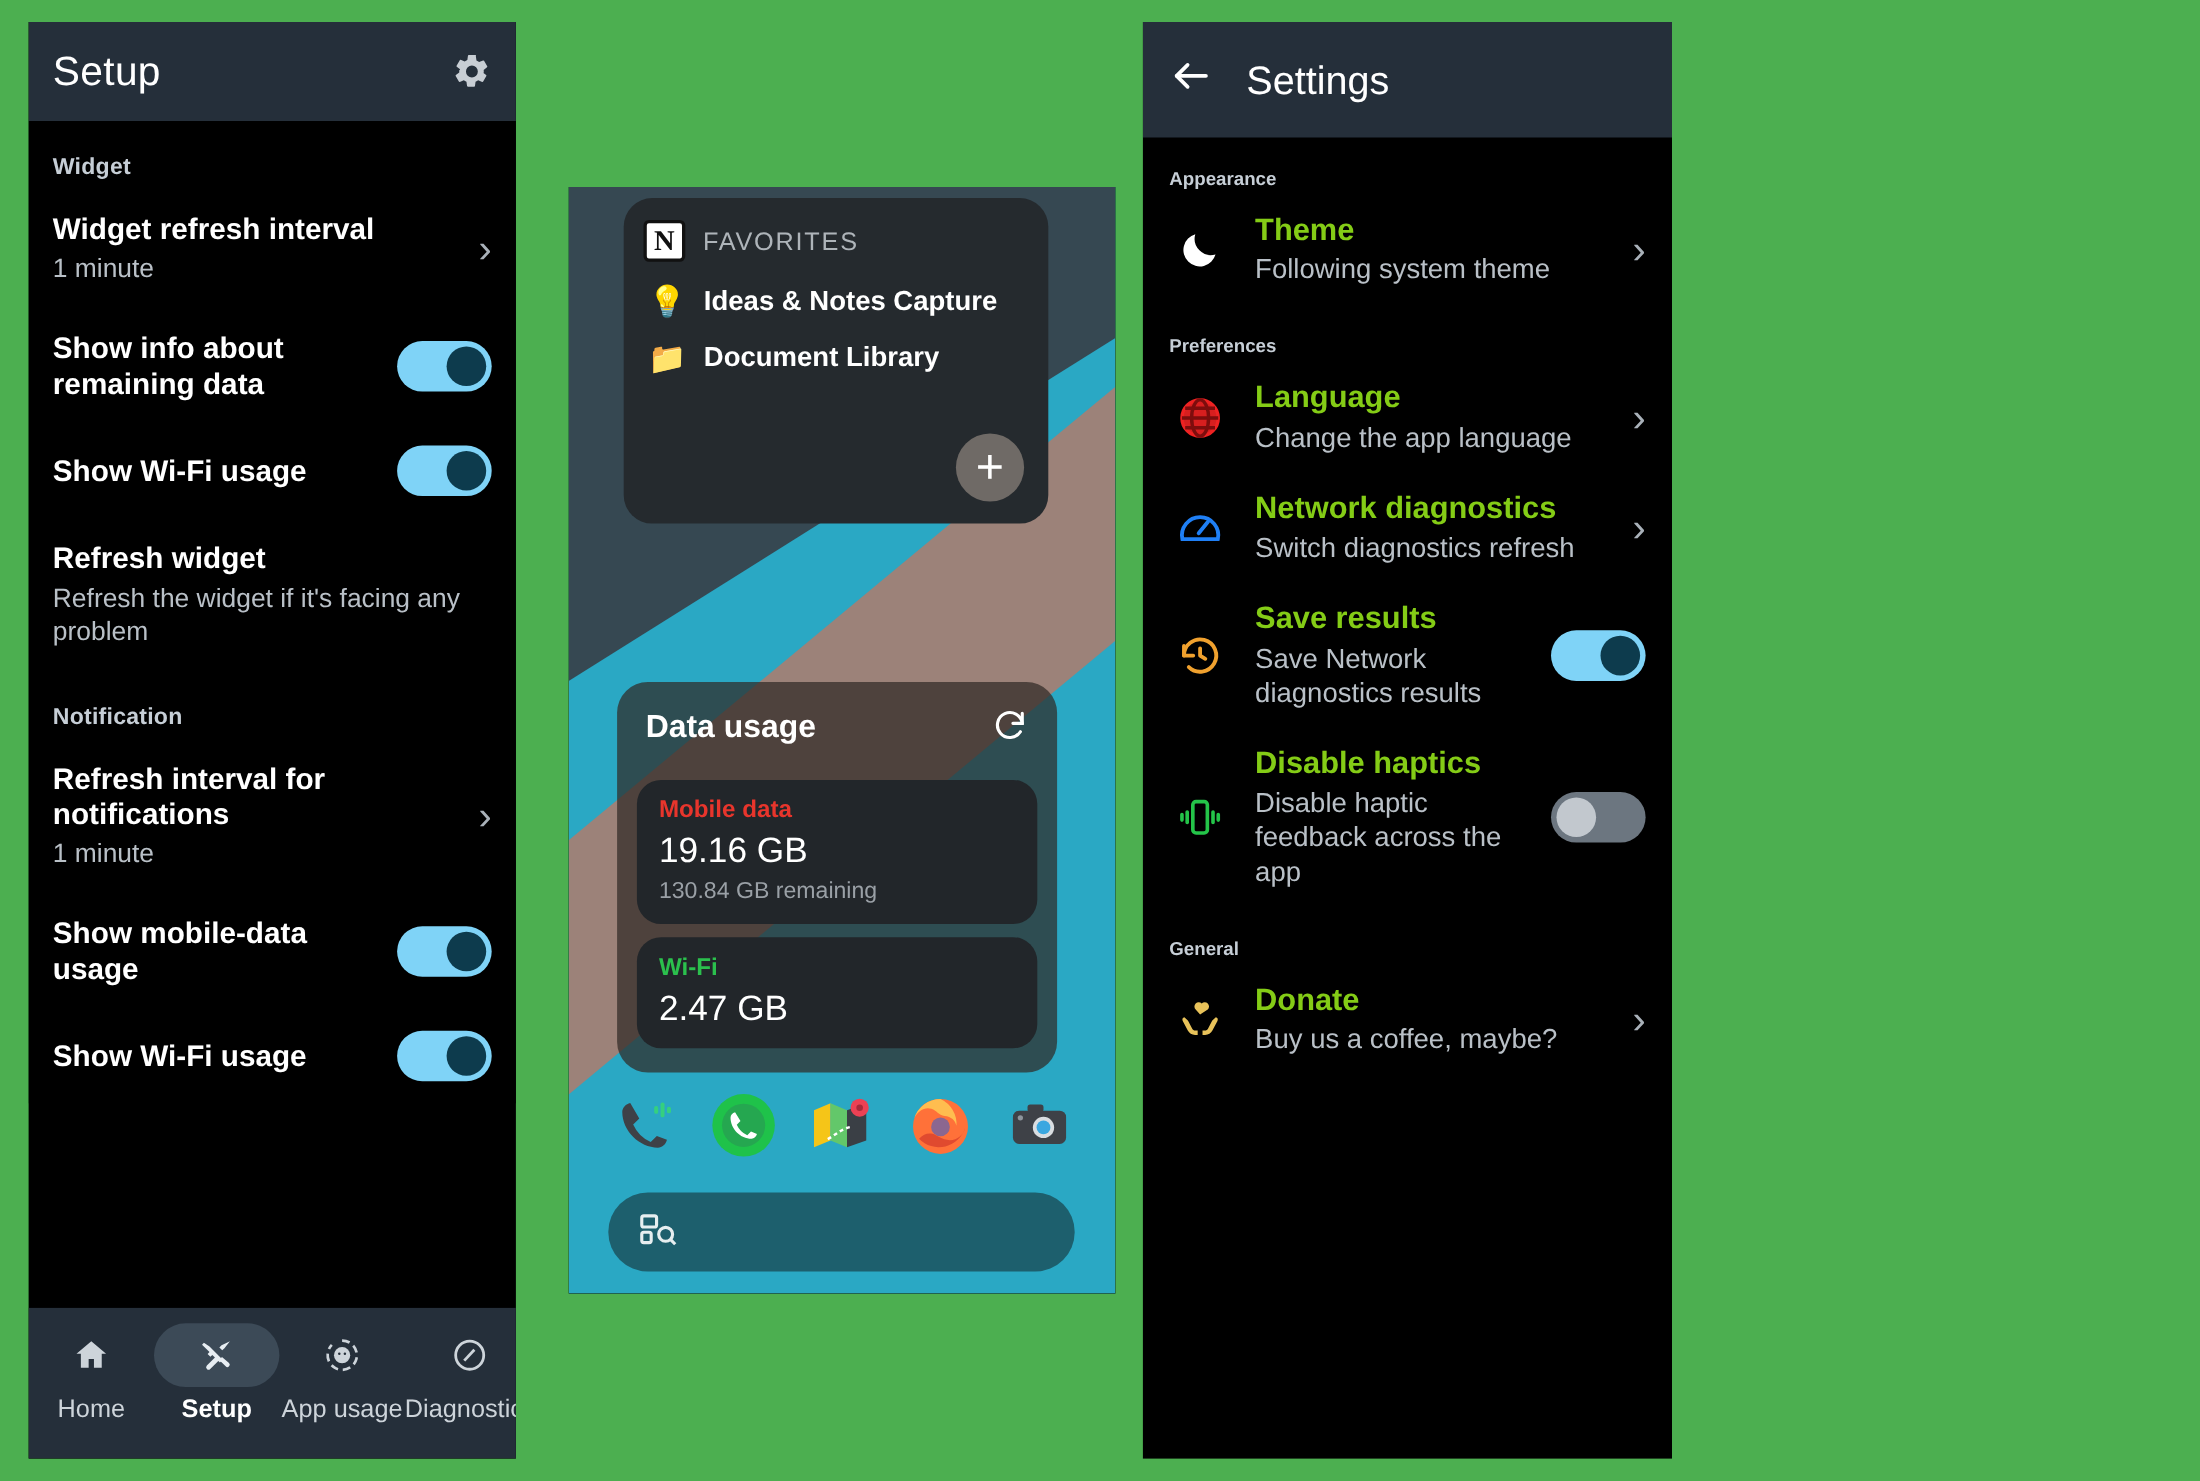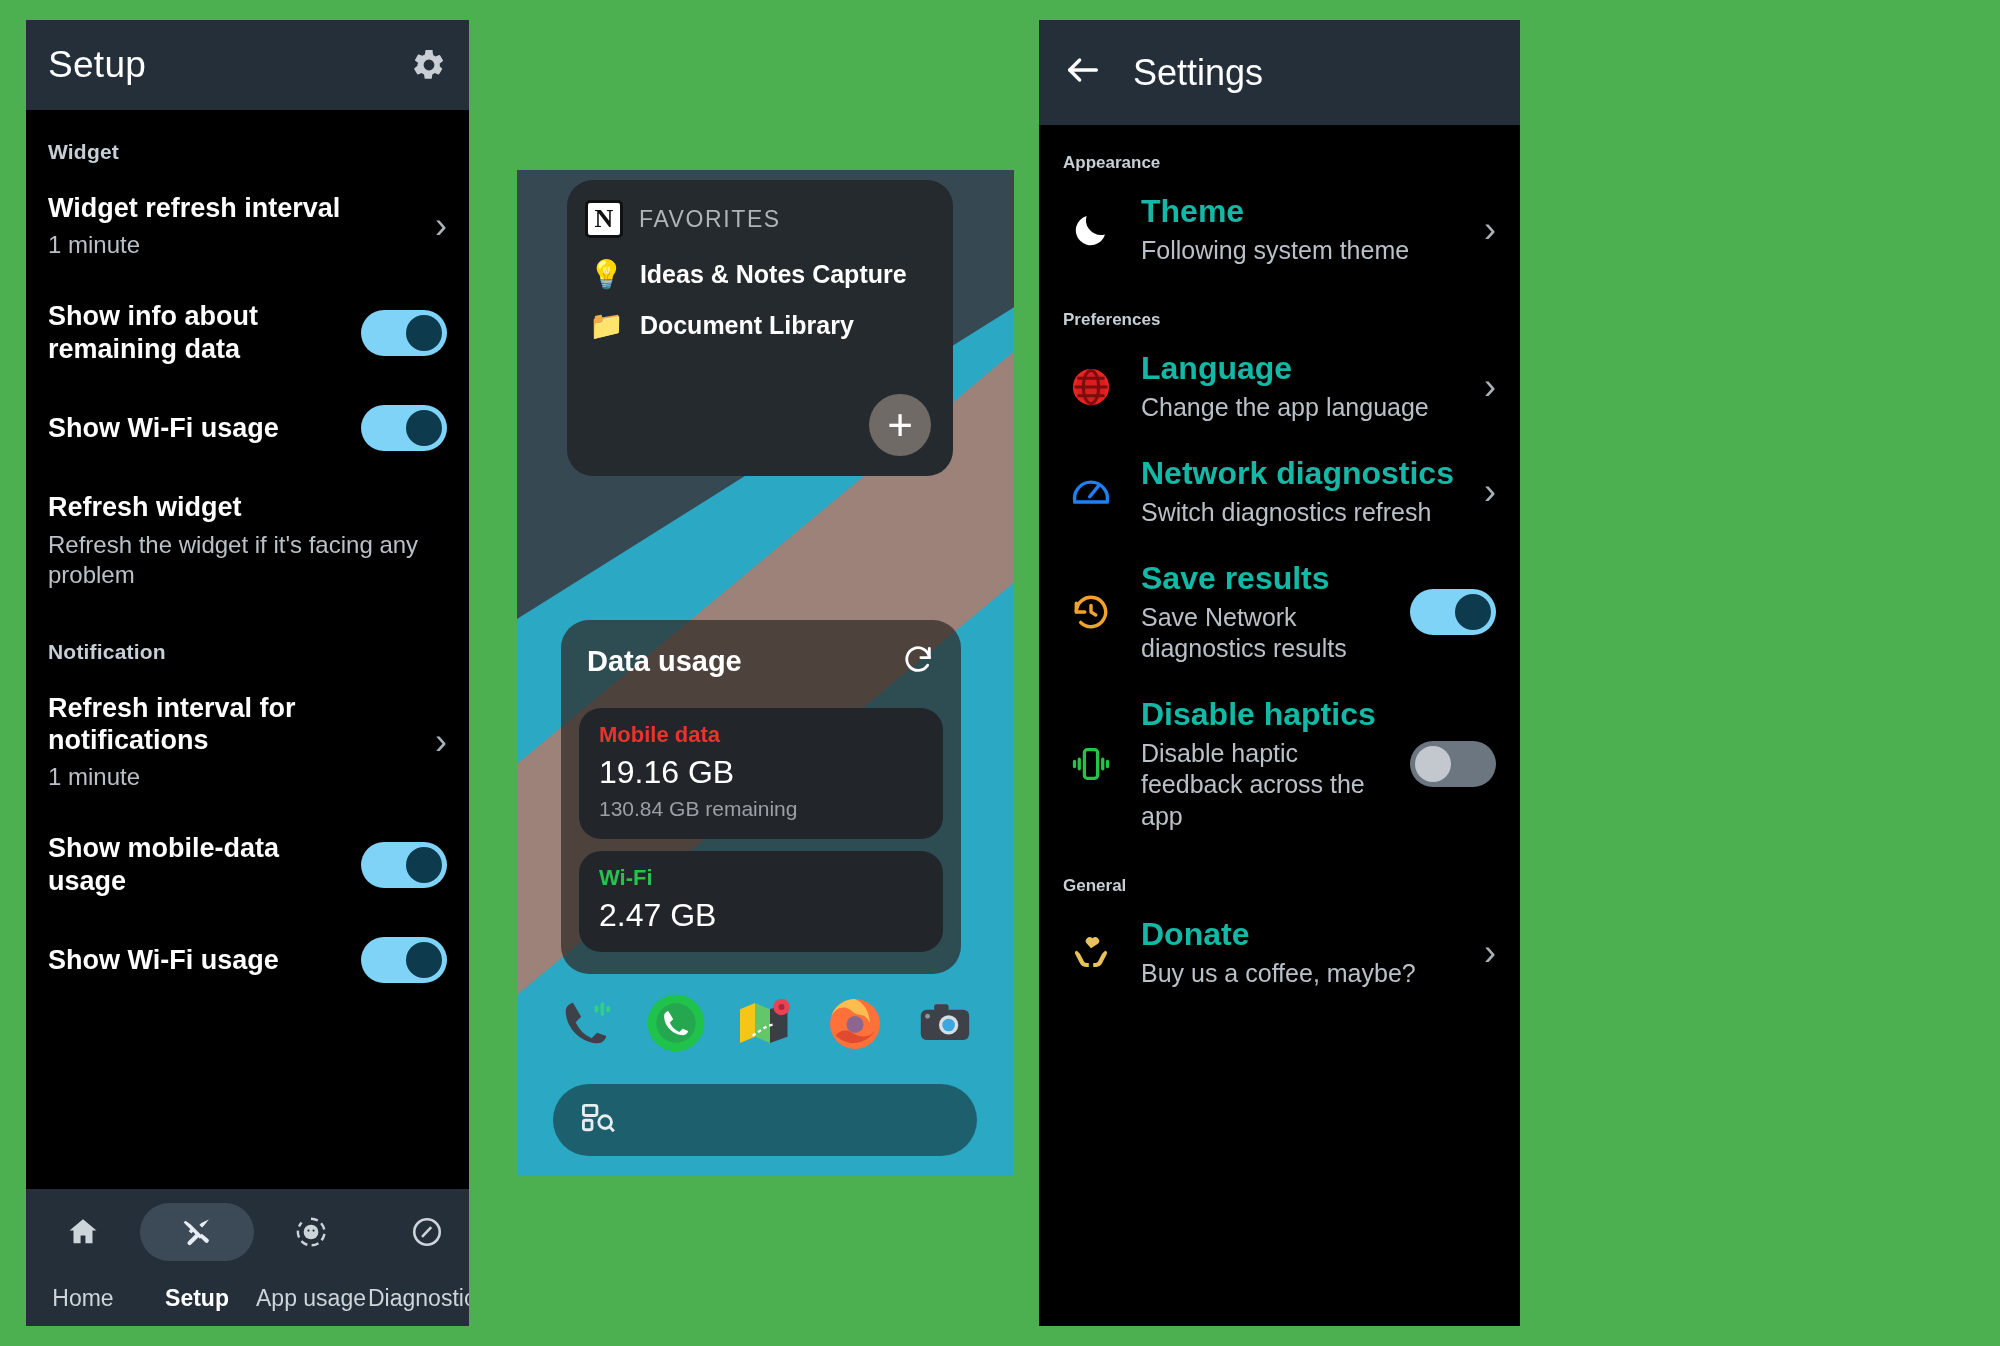--- a/index.html
+++ b/index.html
@@ -45,21 +45,21 @@
   .tgl .knob { position: absolute; top: 5px; width: 36px; height: 36px; border-radius: 50%; }
   .tgl.on .knob { right: 5px; background: #0d3b4d; }
   .tgl.off .knob { left: 5px; background: #c2c8ce; }
 
   
   .botnav {
     position: absolute; left: 0; bottom: 0; width: 100%; height: 137px;
     background: #252f3a; display: flex; align-items: flex-start; padding-top: 14px;
   }
   .nav-item {
-    flex: 1; display: flex; flex-direction: column; align-items: center; gap: 24px;
+    flex: 1; display: flex; flex-direction: column; align-items: center; gap: 6px;
   }
   .nav-pill {
     width: 114px; height: 58px; border-radius: 29px; display: flex;
     align-items: center; justify-content: center;
   }
   .nav-pill.active { background: #3c4a57; }
   .nav-label { color: #cdd4da; font-size: 23px; }
   .nav-item.active .nav-label { color: #fff; font-weight: 700; }
 
   
@@ -119,21 +119,21 @@
   }
 
   
   .appbar3 { height: 105px; background: #252f3a; display: flex; align-items: center; gap: 30px; padding: 0 24px; }
   .back-arrow { color: #fff; font-size: 40px; line-height: 1; }
   .appbar3-title { color: #fff; font-size: 36px; }
   .s-sec { color: #c6ced6; font-size: 17px; font-weight: 700; padding: 28px 24px 4px; }
   .s-row { display: flex; align-items: center; gap: 22px; padding: 16px 24px; }
   .s-ico { width: 56px; flex: none; display: flex; align-items: center; justify-content: center; font-size: 40px; }
   .s-txt { flex: 1; min-width: 0; }
-  .s-title { color: #14b8a6; font-size: 32px; font-weight: 700; line-height: 1.15; }
+  .s-title { color: #84cc16; font-size: 28px; font-weight: 700; line-height: 1.15; }
   .s-sub { color: #b9c0c7; font-size: 25px; margin-top: 5px; line-height: 1.25; }
 </style>
 </head>
 <body>
 
 <div class="stage">
 
   <div class="panel p1">
     <div class="appbar">
       <span class="appbar-title">Setup</span>

